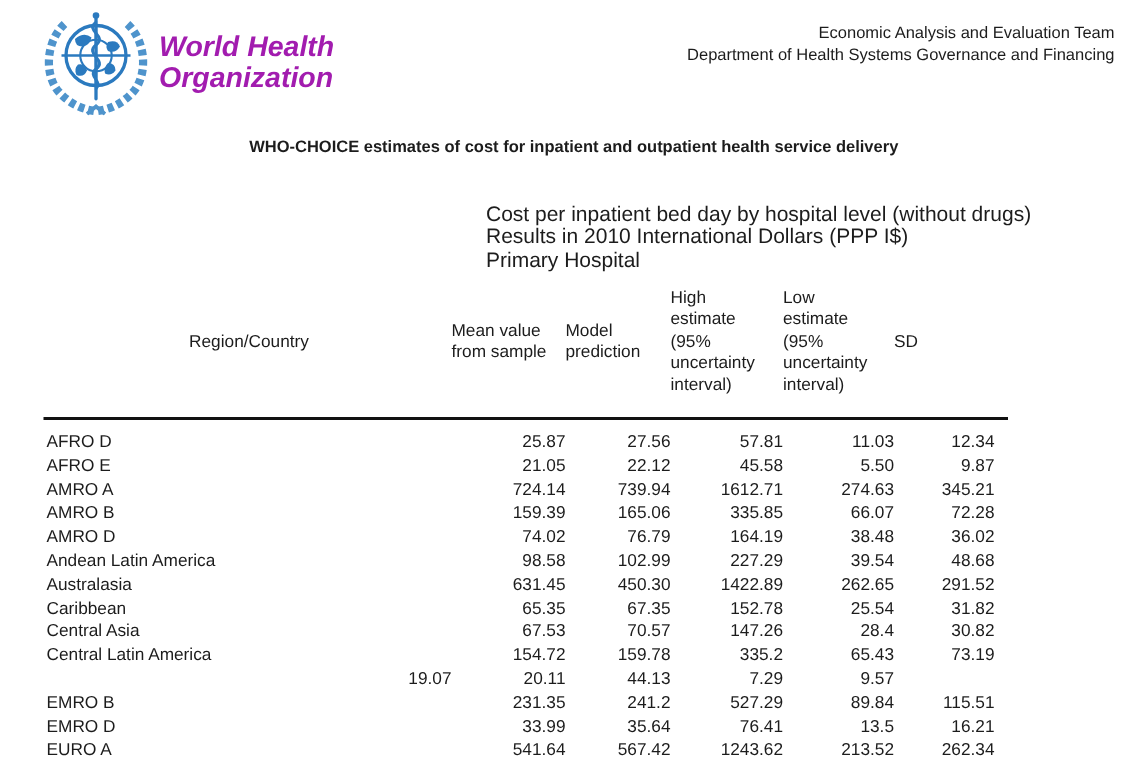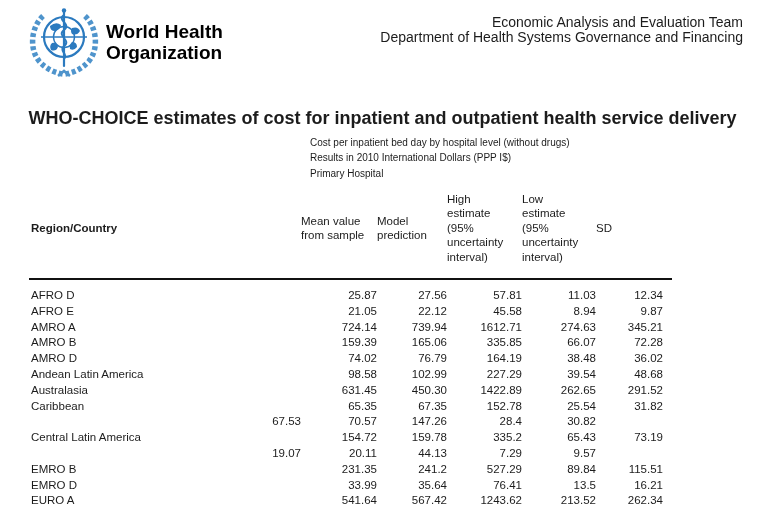--- a/index.html
+++ b/index.html
@@ -7,47 +7,47 @@
     width:765px;height:511px;position:relative;overflow:hidden;
     background:#ffffff;color:#1c1c1c;
     font-family:"Liberation Sans", sans-serif;
   }
   
   .logo-wrap{position:absolute;left:28px;top:7px;display:flex;align-items:flex-start;}
   .emblem{width:72px;height:70px;}
   .wordmark{
     margin-left:6px;margin-top:14px;
     font-size:19px;font-weight:bold;line-height:21px;
-    color:#000000;letter-spacing:0px;
+    color:#a21caf;letter-spacing:0px;font-style:italic;
   }
   .team-block{
     position:absolute;top:15px;right:22px;
-    text-align:right;font-size:14px;line-height:15px;
+    text-align:right;font-size:11px;line-height:15px;
   }
   
   .doc-title{
-    position:absolute;top:108px;left:0;width:100%;
-    text-align:center;font-size:18px;font-weight:bold;
+    position:absolute;top:92px;left:0;width:100%;
+    text-align:center;font-size:11px;font-weight:bold;
   }
   .subtitle-block{
-    position:absolute;left:310px;top:135px;
-    font-size:10px;line-height:15.4px;
+    position:absolute;left:324px;top:135px;
+    font-size:14px;line-height:15.4px;
   }
   
   .tbl-grid{
     display:grid;
     grid-template-columns:272px 76px 70px 75px 74px 67px;
   }
   .tbl-header{
     position:absolute;left:29px;top:185px;height:86px;width:643px;
     align-items:center;
     font-size:11.5px;line-height:14.5px;
   }
   .th-num{text-align:left;white-space:pre-line;}
-  .th-region{text-align:left;padding-left:2px;font-weight:bold;}
+  .th-region{text-align:center;padding-left:2px;}
   .tbl-rule{
     position:absolute;left:29px;top:278px;width:643px;height:2px;
     background:#111111;
   }
   .tbl-body{position:absolute;left:29px;top:288px;width:643px;}
   .tbl-row{height:15.8px;line-height:15.8px;font-size:11.5px;}
   .td-region{text-align:left;padding-left:2px;white-space:nowrap;}
   .td-num{text-align:right;}
 </style>
 </head>
@@ -122,21 +122,21 @@
     <div class="td-num">57.81</div>
     <div class="td-num">11.03</div>
     <div class="td-num">12.34</div>
   </div>
 
   <div class="tbl-grid tbl-row">
     <div class="td-region">AFRO E</div>
     <div class="td-num">21.05</div>
     <div class="td-num">22.12</div>
     <div class="td-num">45.58</div>
-    <div class="td-num">8.94</div>
+    <div class="td-num">5.50</div>
     <div class="td-num">9.87</div>
   </div>
 
   <div class="tbl-grid tbl-row">
     <div class="td-region">AMRO A</div>
     <div class="td-num">724.14</div>
     <div class="td-num">739.94</div>
     <div class="td-num">1612.71</div>
     <div class="td-num">274.63</div>
     <div class="td-num">345.21</div>
@@ -181,20 +181,21 @@
   <div class="tbl-grid tbl-row">
     <div class="td-region">Caribbean</div>
     <div class="td-num">65.35</div>
     <div class="td-num">67.35</div>
     <div class="td-num">152.78</div>
     <div class="td-num">25.54</div>
     <div class="td-num">31.82</div>
   </div>
 
   <div class="tbl-grid tbl-row">
+    <div class="td-region">Central Asia</div>
     <div class="td-num">67.53</div>
     <div class="td-num">70.57</div>
     <div class="td-num">147.26</div>
     <div class="td-num">28.4</div>
     <div class="td-num">30.82</div>
   </div>
 
 
   <div class="tbl-grid tbl-row">
     <div class="td-region">Central Latin America</div>

